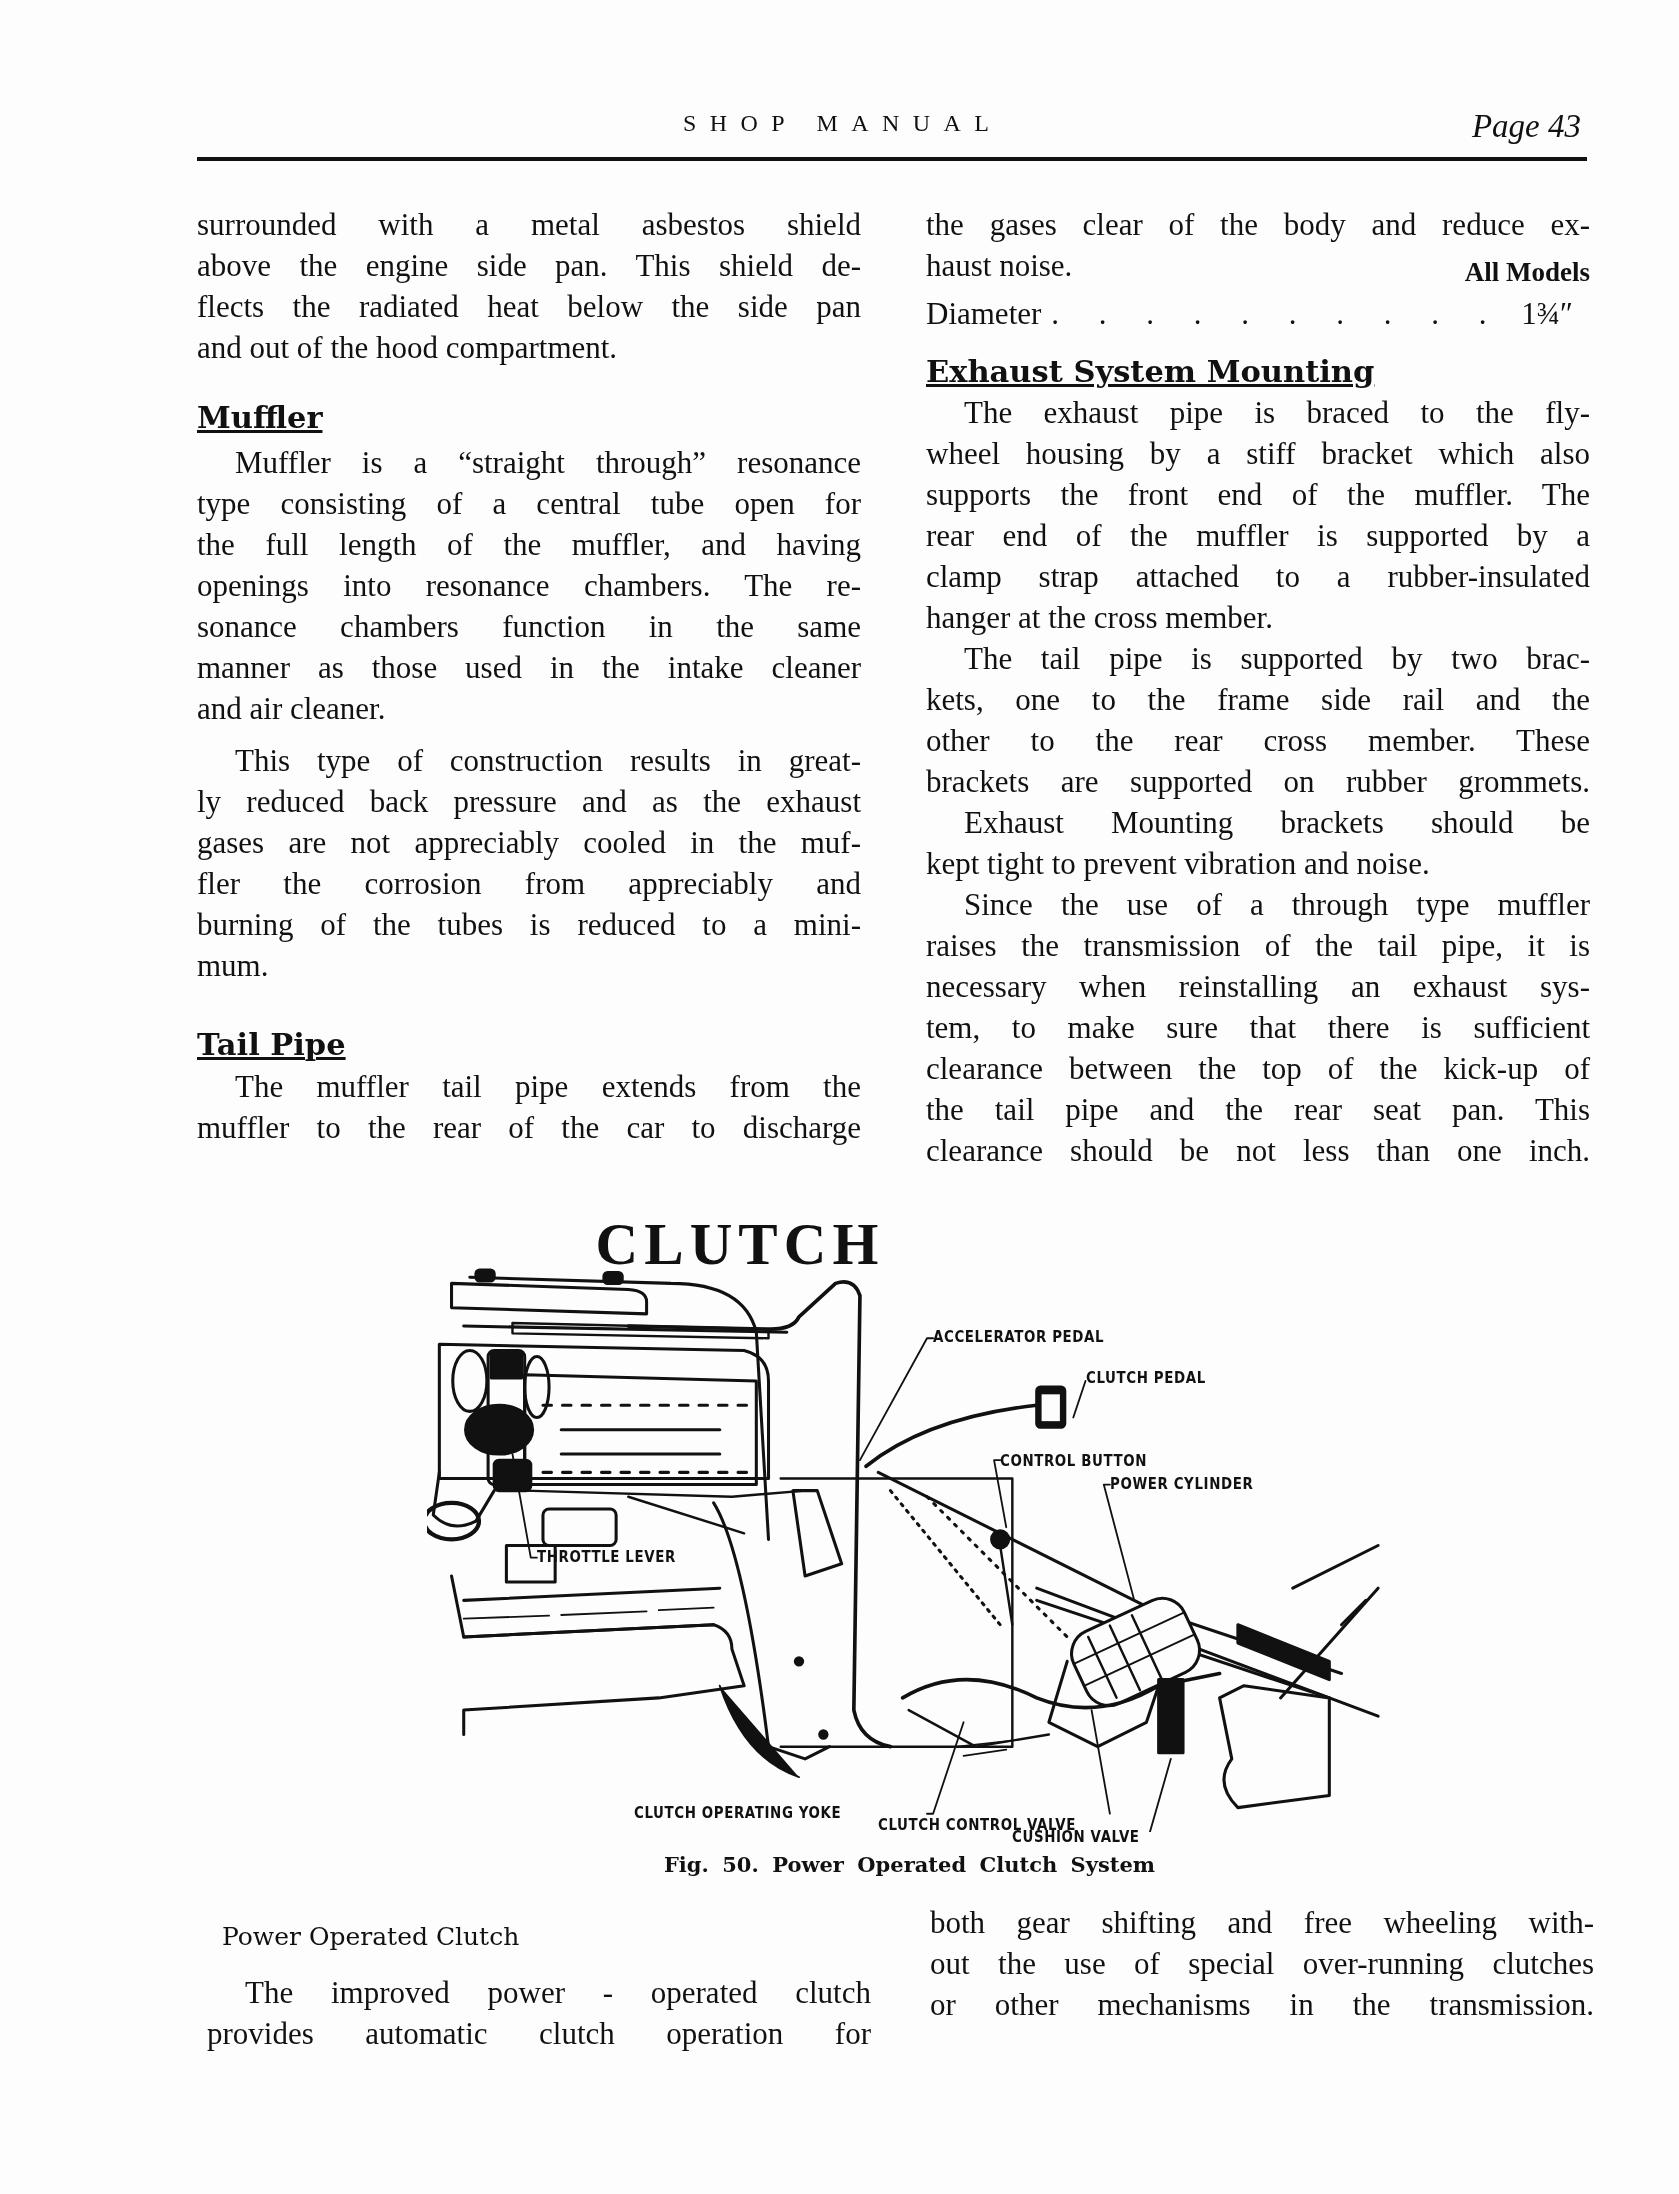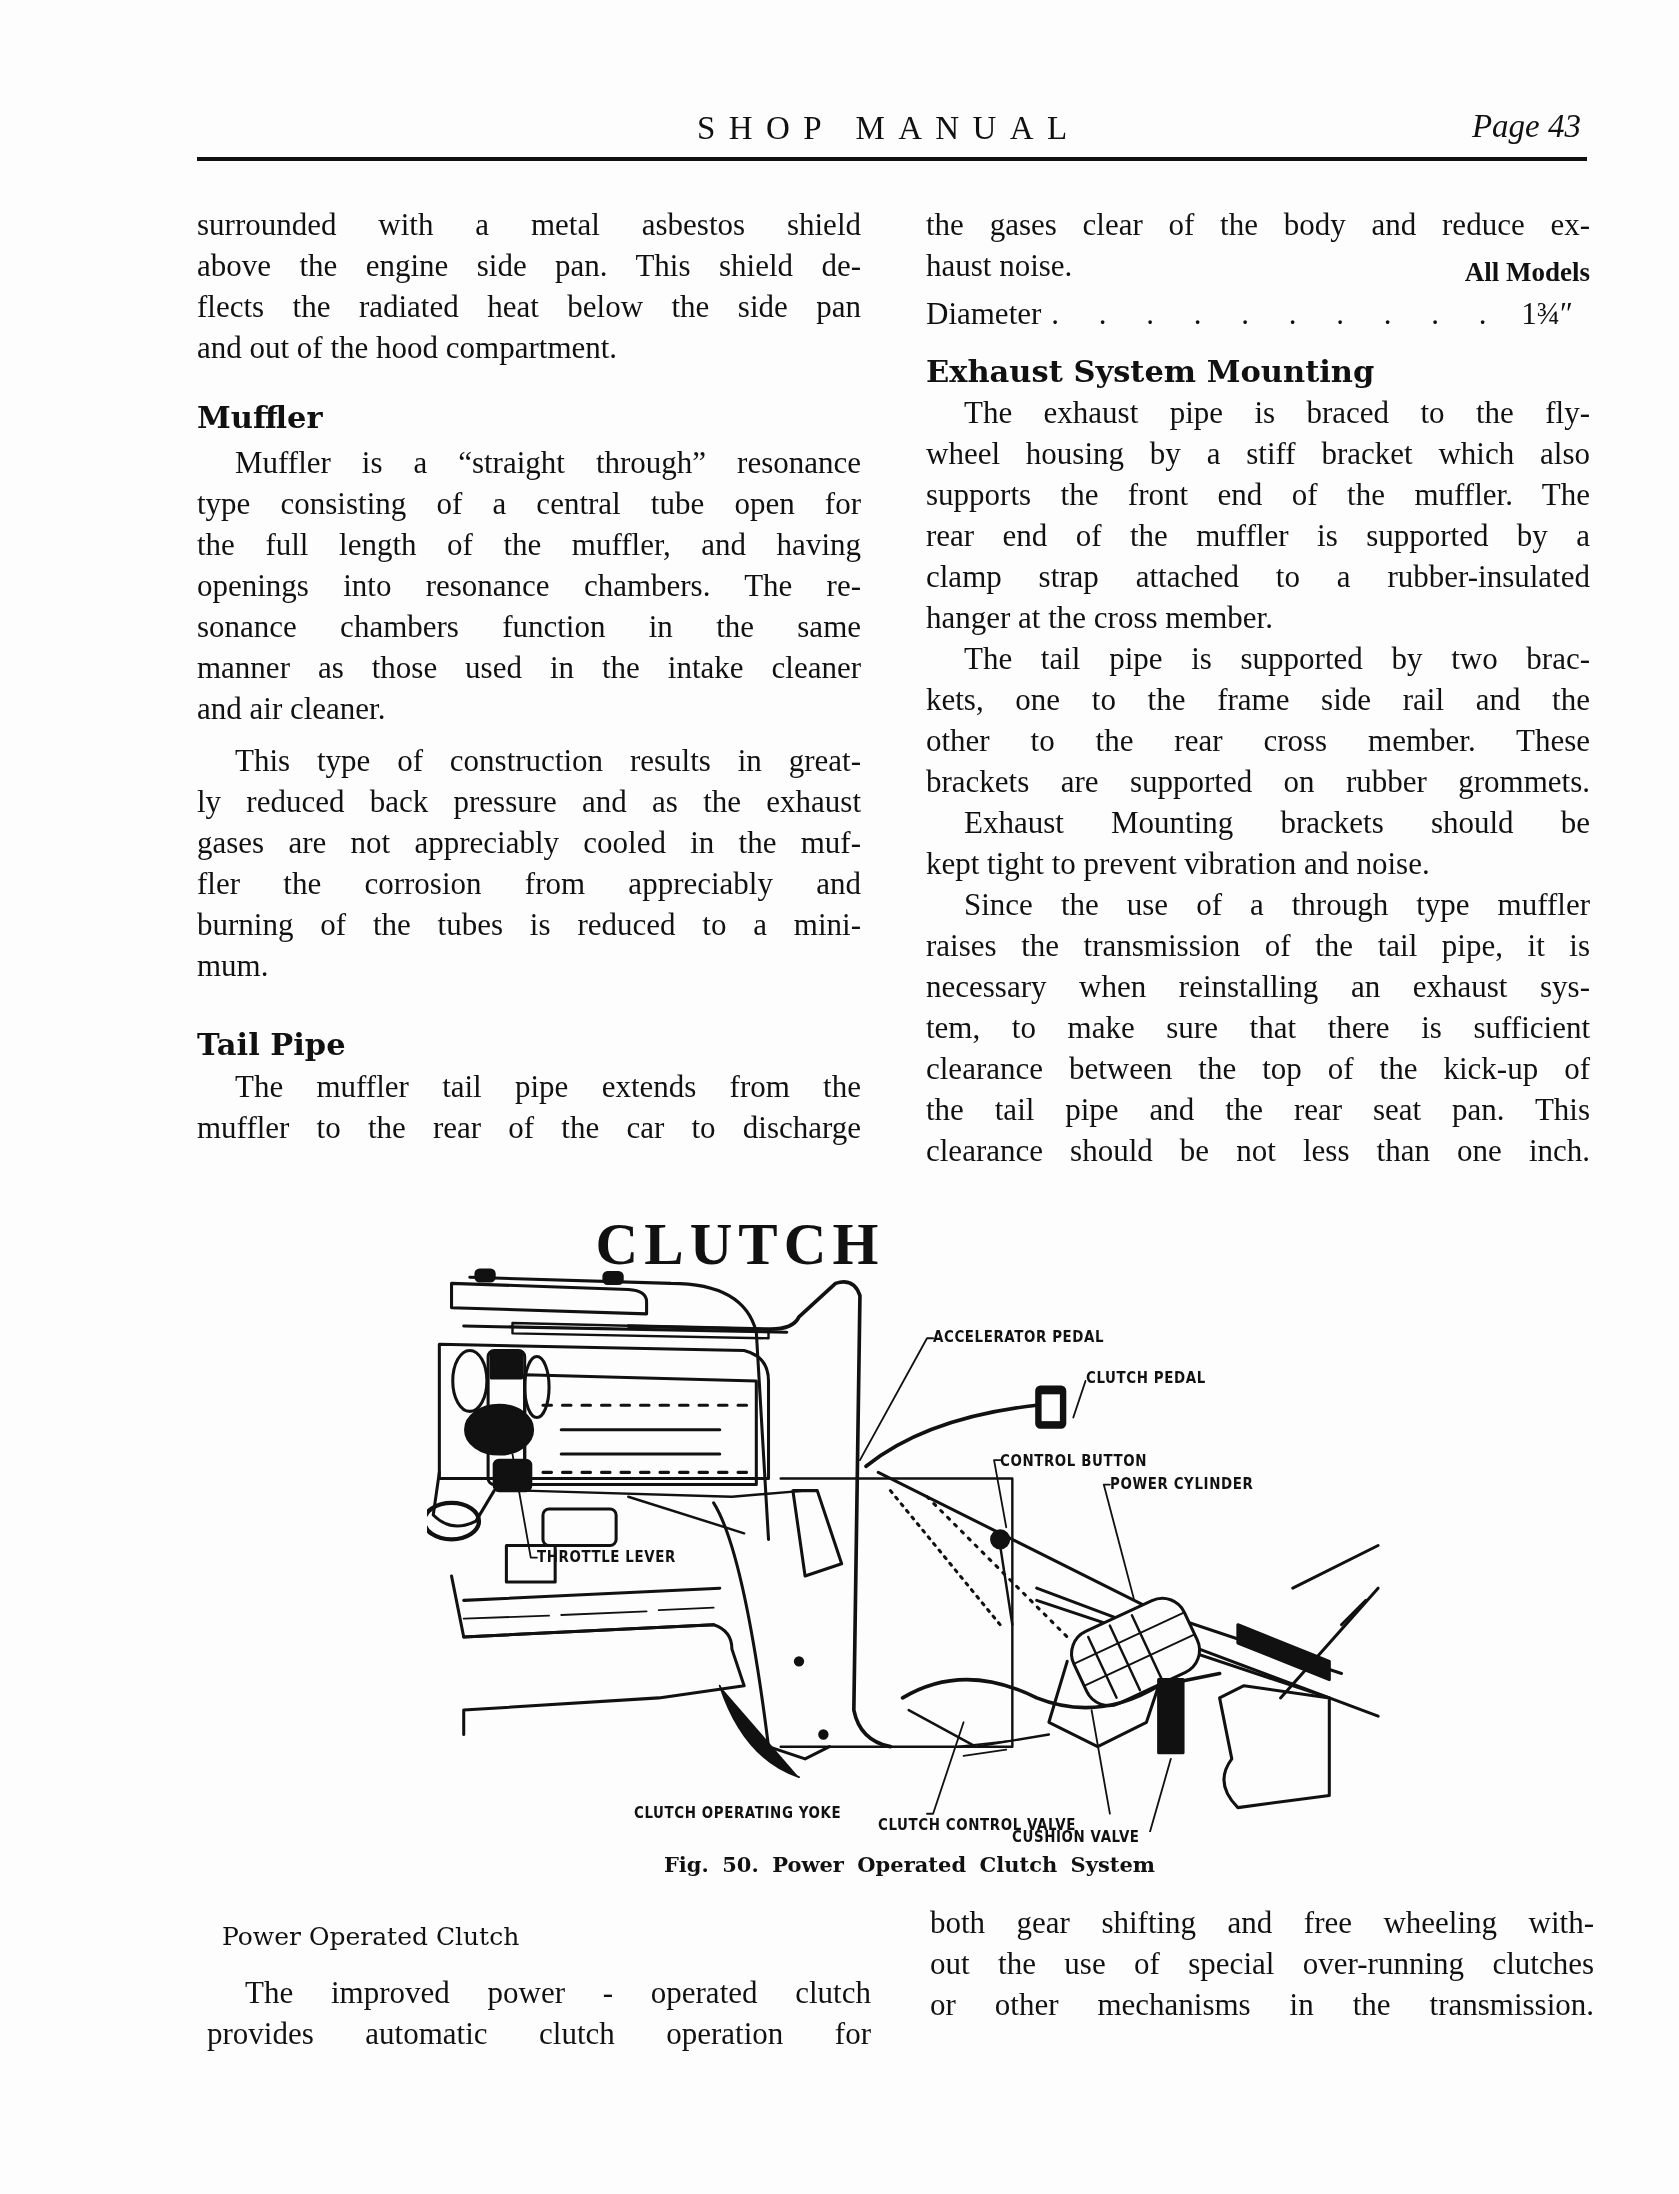--- a/index.html
+++ b/index.html
@@ -1,23 +1,23 @@
 <!DOCTYPE html>
 <html style="font-size:9.8px"><head>
 <meta charset="utf-8">
 <style>
   html, body { margin: 0; padding: 0; background: #fdfdfd; }
   body { width: 1679px; height: 2194px; position: relative; overflow: hidden;
          font-family: "DejaVu Serif", "Liberation Serif", serif; color: #111; }
   .abs { position: absolute; }
-  .running-head { top: 110px; left: 697px; font-size: 33px; letter-spacing: 13.4px; font-family: "Liberation Serif", serif; }
+  .running-head { top: 110px; left: 683px; font-size: 24px; letter-spacing: 13.4px; font-family: "Liberation Serif", serif; }
   .page-num { top: 108px; right: 98px; font-size: 33px; font-style: italic; font-family: "Liberation Serif", serif; }
   .rule { top: 157px; left: 197px; width: 1390px; height: 3.7px; background: #111; }
   .col { position: absolute; width: 664px; font-size: 31px; line-height: 41px; font-family: "Liberation Serif", serif; }
-  .col h3 { margin: 0; font-size: 30.5px; font-weight: bold; line-height: 40px; font-family: "DejaVu Serif", serif; }
+  .col h3 { margin: 0; font-size: 30.5px; font-weight: bold; line-height: 40px; font-family: "DejaVu Serif", serif; text-decoration: underline; }
   .line { display: block; text-align: justify; text-align-last: justify; white-space: nowrap; }
   .line.last { text-align-last: left; }
   .line.ind { padding-left: 38px; }
   .spec-row { display: flex; justify-content: space-between; white-space: nowrap; }
   .leader { flex: 1; overflow: hidden; letter-spacing: 16px; padding: 0 9.8px; color: #111; }
   .section-title { top: 1210px; left: 0; width: 1370px; text-align: center; font-size: 59px; font-weight: bold; letter-spacing: 6.1px; font-family: "Liberation Serif", serif; padding-left: 110px; box-sizing: border-box; }
   .figure { top: 1259px; left: 427px; width: 1000px; height: 573px; }
   .figure svg { width: 100%; height: 100%; }
   .callout { position: absolute; font-family: "DejaVu Sans", sans-serif; font-weight: bold; font-size: 13.4px; letter-spacing: 0.6px; white-space: nowrap; transform: scaleY(1.15); }
   .caption { top: 1852px; left: 12px; width: 1679px; text-align: center; font-size: 21px; font-weight: bold; font-family: "DejaVu Serif", serif; padding-left: 116px; box-sizing: border-box; word-spacing: 6.1px; }

